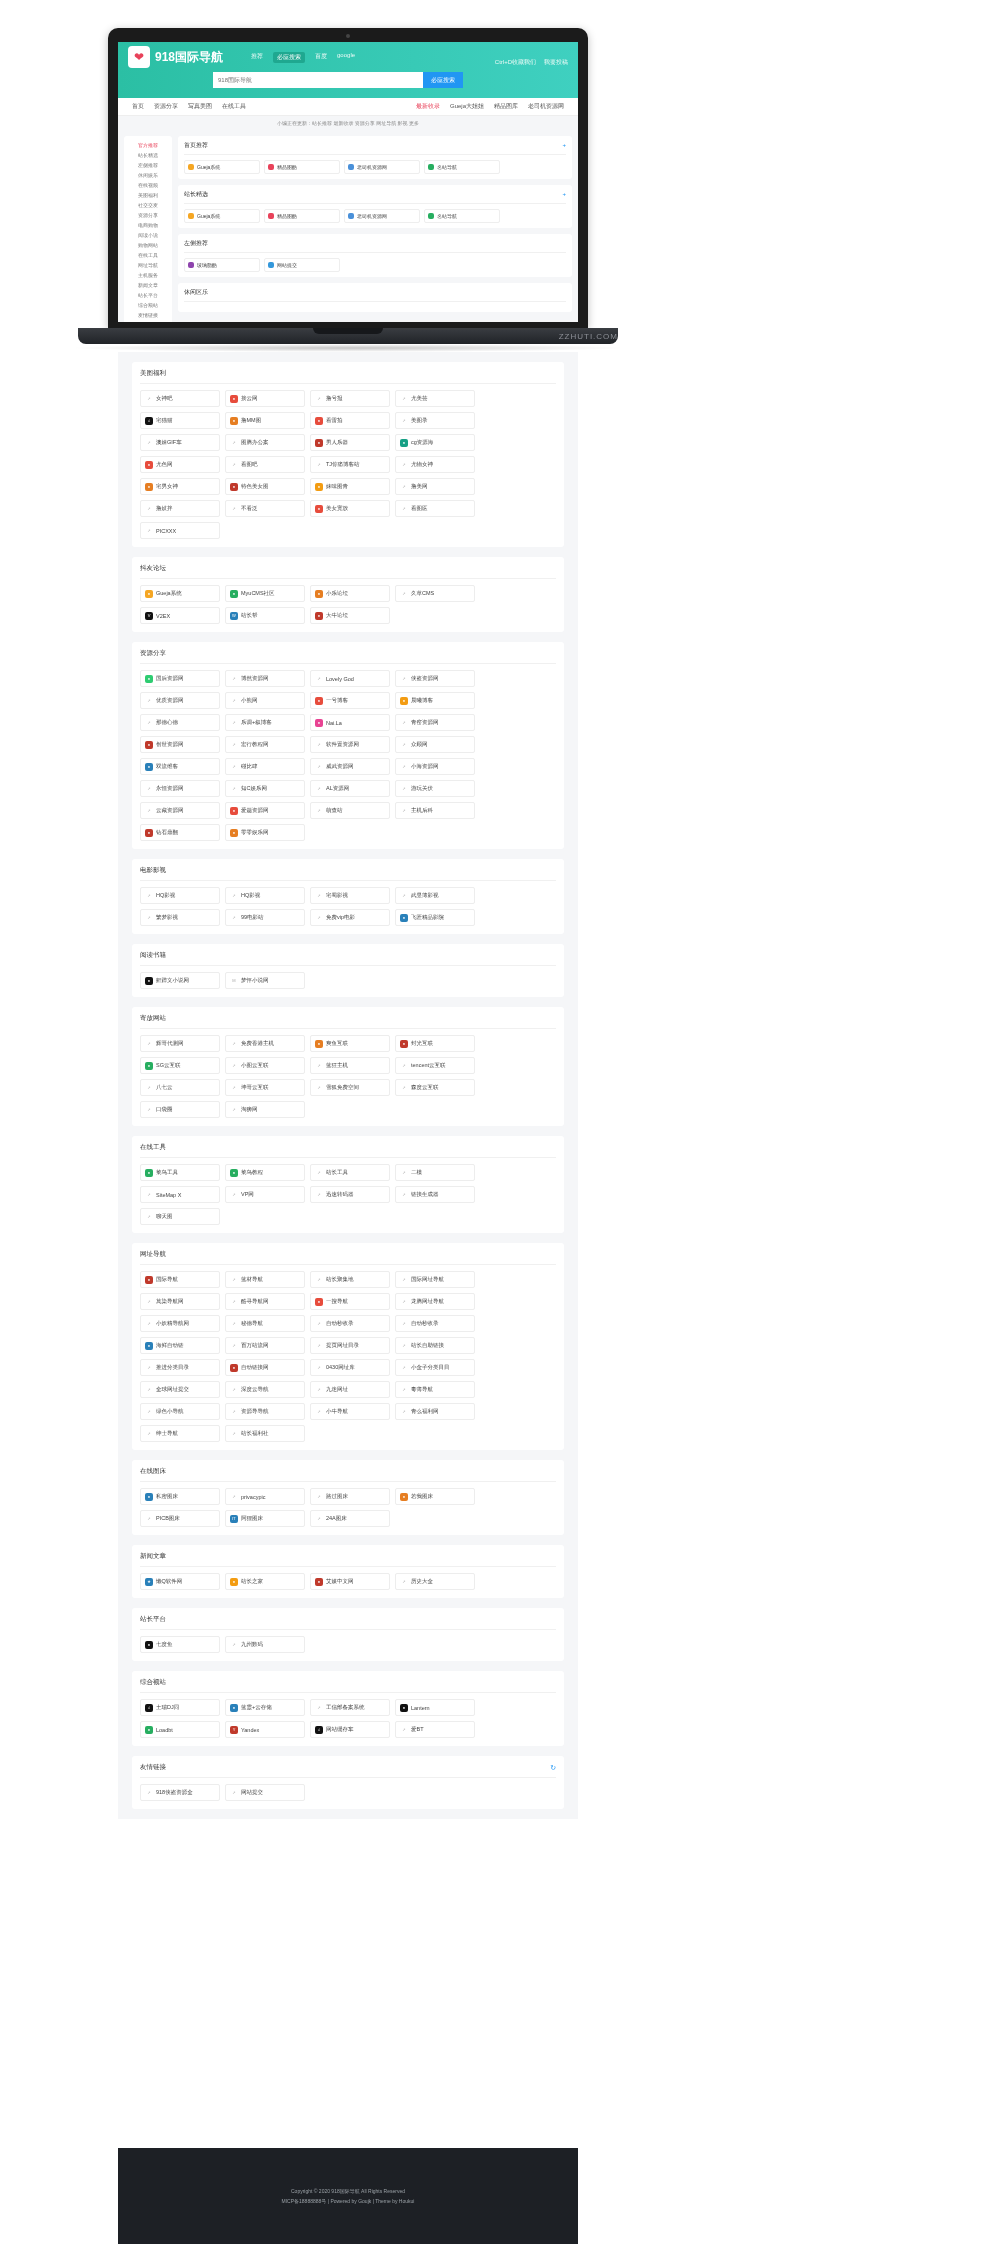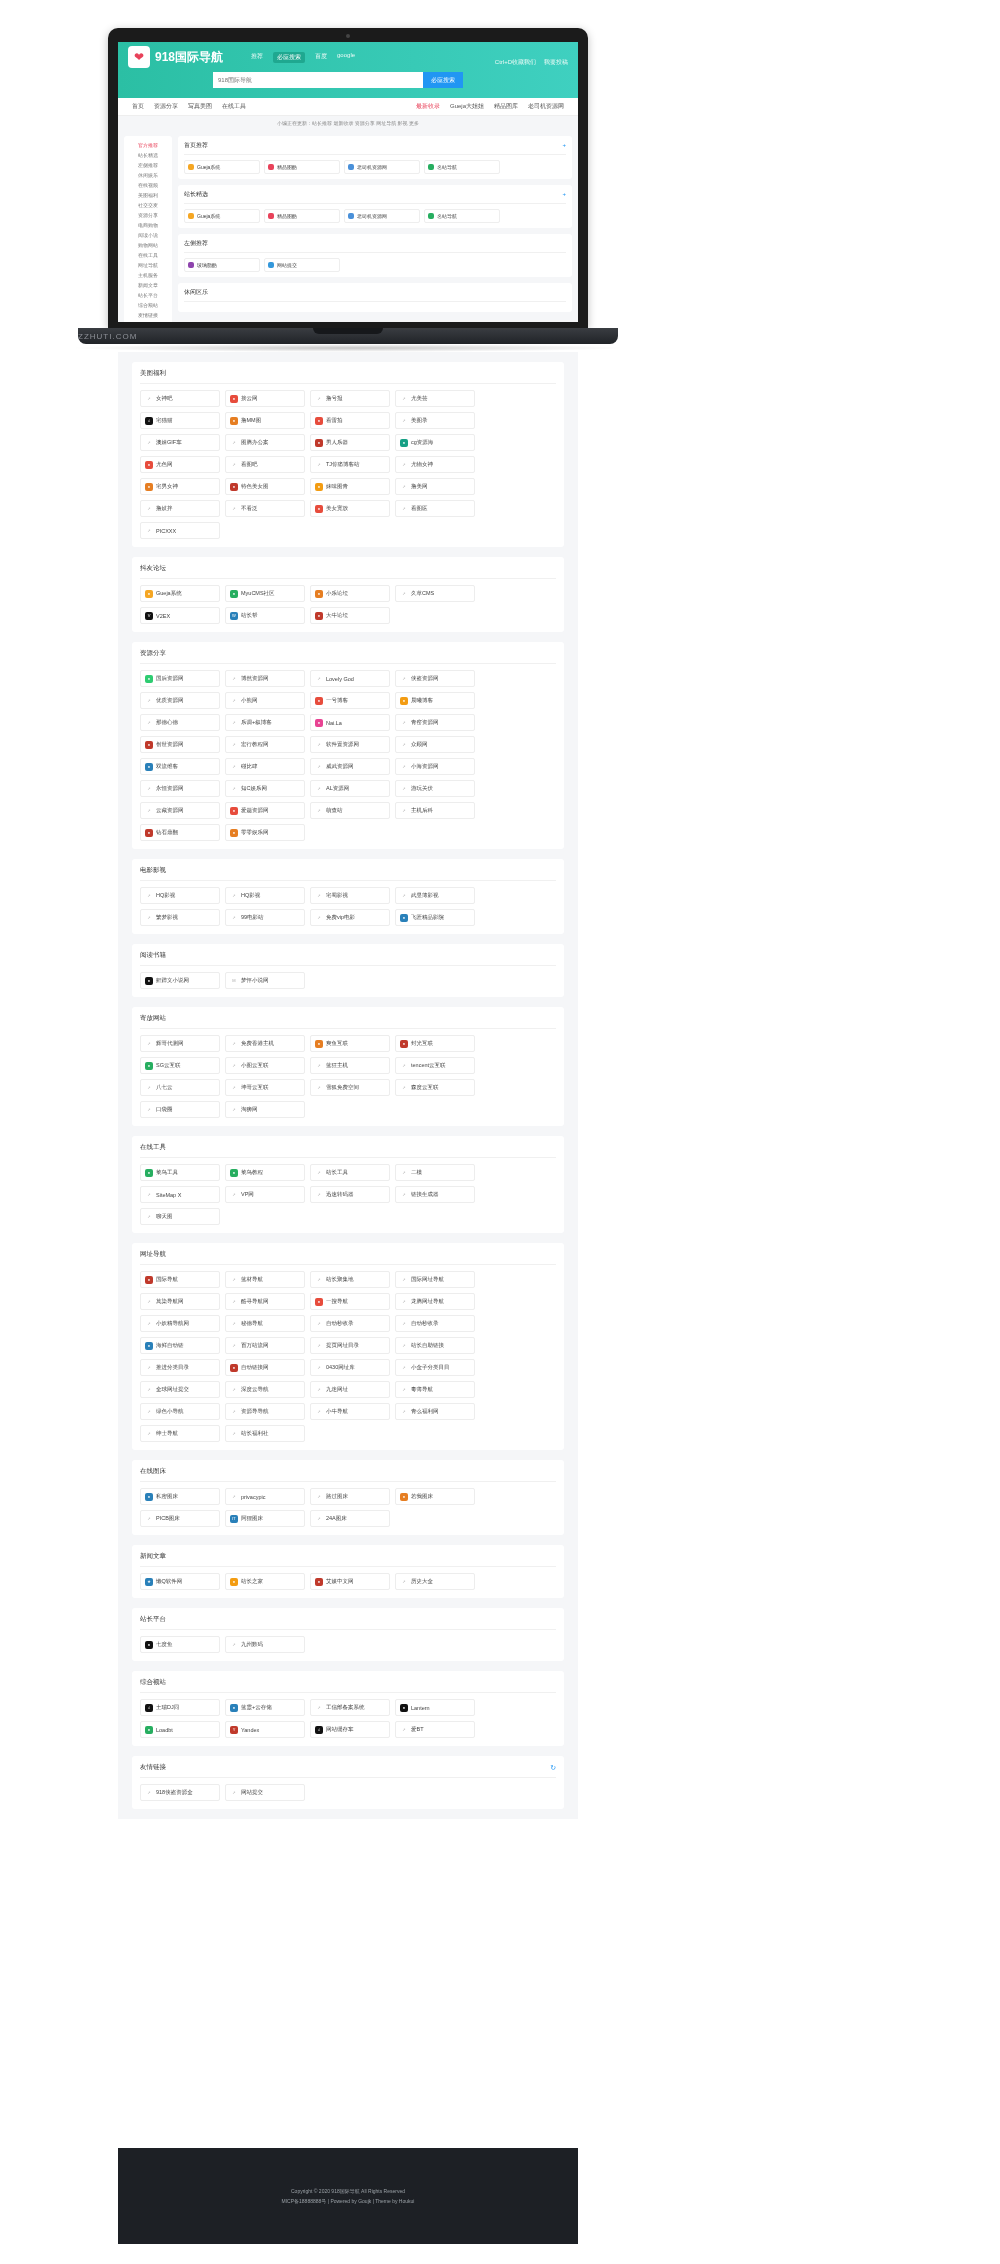--- a/index.html
+++ b/index.html
@@ -22,21 +22,21 @@
     position: relative;
     box-shadow: 0 2px 8px rgba(0,0,0,.25);
   }
   .laptop-cam { position: absolute; top: 6px; left: 50%; transform: translateX(-50%); width: 4px; height: 4px; background: #444; border-radius: 50%; }
   .laptop-inner { width: 460px; height: 280px; background: #f5f6f8; overflow: hidden; position: relative; }
   .laptop-base {
     width: 540px; height: 16px; margin-left: -30px;
     background: linear-gradient(#3a3d42, #202327);
     border-radius: 0 0 8px 8px;
     position: relative;
-    display: flex; align-items: center; justify-content: flex-start;
+    display: flex; align-items: center; justify-content: flex-end;
   }
   .laptop-base span { color: #8d9097; font-size: 8px; letter-spacing: 1px; }
   .laptop-notch { position: absolute; left: 50%; transform: translateX(-50%); top: 0; width: 70px; height: 6px; background: #16181b; border-radius: 0 0 6px 6px; }
   .laptop-shadow { width: 560px; margin-left: -40px; height: 8px; background: radial-gradient(ellipse at center, rgba(0,0,0,.22), rgba(0,0,0,0) 70%); }
   .laptop-accent { position: absolute; right: 10px; top: 14px; width: 80px; height: 36px; background: #121212; border-radius: 0 10px 0 24px; }
 
   
   .m-header { background: linear-gradient(90deg,#2bbfa4,#3fd0c0); height: 56px; position: relative; padding: 0 10px; }
   .m-logo-row { display: flex; align-items: center; height: 30px; }
   .m-logo-ico { width: 22px; height: 22px; background: #fff; border-radius: 4px; display: flex; align-items: center; justify-content: center; color: #e8425a; font-size: 12px; }

